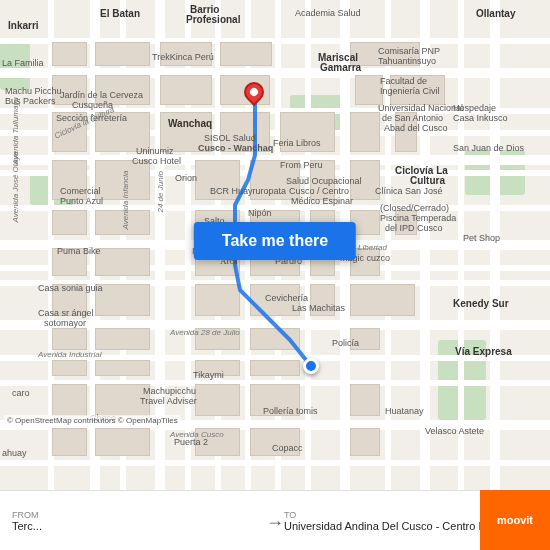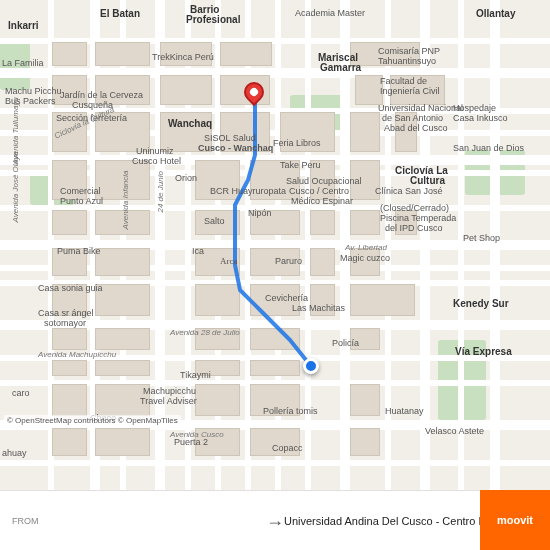--- a/index.html
+++ b/index.html
@@ -317,21 +317,21 @@
   <div class="block" style="left:350px;top:428px;width:30px;height:28px;"></div>
 
   <svg class="route-line" viewBox="0 0 550 490">
     <polyline points="255,100 255,130 255,155 248,180 235,205 235,240 235,265 240,290 260,310 275,325 290,340 310,365" fill="none" stroke="#1a73e8" stroke-width="4" stroke-linecap="round" stroke-linejoin="round" opacity="0.85"></polyline>
   </svg>
 
   <span class="map-label bold" style="left:8px;top:20px;">Inkarri</span>
   <span class="map-label bold" style="left:100px;top:8px;">El Batan</span>
   <span class="map-label bold" style="left:190px;top:4px;">Barrio</span>
   <span class="map-label bold" style="left:186px;top:14px;">Profesional</span>
-  <span class="map-label" style="left:295px;top:8px;">Academia Master</span>
+  <span class="map-label" style="left:295px;top:8px;">Academia Salud</span>
   <span class="map-label bold" style="left:476px;top:8px;">Ollantay</span>
   <span class="map-label" style="left:2px;top:58px;">La Familia</span>
   <span class="map-label" style="left:152px;top:52px;">TrekKinca Perú</span>
   <span class="map-label bold" style="left:318px;top:52px;">Mariscal</span>
   <span class="map-label bold" style="left:320px;top:62px;">Gamarra</span>
   <span class="map-label" style="left:378px;top:46px;">Comisaría PNP</span>
   <span class="map-label" style="left:378px;top:56px;">Tahuantinsuyo</span>
   <span class="map-label" style="left:5px;top:86px;">Machu Picchu</span>
   <span class="map-label" style="left:5px;top:96px;">Bus Packers</span>
   <span class="map-label" style="left:60px;top:90px;">Jardín de la Cerveza</span>
@@ -346,21 +346,21 @@
   <span class="map-label" style="left:136px;top:146px;">Uninumiz</span>
   <span class="map-label" style="left:132px;top:156px;">Cusco Hotel</span>
   <span class="map-label" style="left:204px;top:133px;">SISOL Salud</span>
   <span class="map-label" style="left:198px;top:143px;font-weight:bold;">Cusco - Wanchaq</span>
   <span class="map-label" style="left:273px;top:138px;">Feria Libros</span>
   <span class="map-label" style="left:453px;top:103px;">Hospedaje</span>
   <span class="map-label" style="left:453px;top:113px;">Casa Inkusco</span>
   <span class="map-label" style="left:453px;top:143px;">San Juan de Dios</span>
   <span class="map-label" style="left:175px;top:173px;">Orion</span>
   <span class="map-label" style="left:210px;top:186px;">BCR Huayruropata</span>
-  <span class="map-label" style="left:280px;top:160px;">Take Peru</span>
+  <span class="map-label" style="left:280px;top:160px;">From Peru</span>
   <span class="map-label" style="left:286px;top:176px;">Salud Ocupacional</span>
   <span class="map-label" style="left:289px;top:186px;">Cusco / Centro</span>
   <span class="map-label" style="left:291px;top:196px;">Médico Espinar</span>
   <span class="map-label bold" style="left:395px;top:165px;">Ciclovía La</span>
   <span class="map-label bold" style="left:410px;top:175px;">Cultura</span>
   <span class="map-label" style="left:375px;top:186px;">Clínica San José</span>
   <span class="map-label" style="left:60px;top:186px;">Comercial</span>
   <span class="map-label" style="left:60px;top:196px;">Punto Azul</span>
   <span class="map-label" style="left:248px;top:208px;">Nipón</span>
   <span class="map-label" style="left:204px;top:216px;">Salto</span>
@@ -374,22 +374,22 @@
   <span class="map-label" style="left:463px;top:233px;">Pet Shop</span>
   <span class="map-label" style="left:38px;top:283px;">Casa sonia guia</span>
   <span class="map-label" style="left:340px;top:253px;">Magic cuzco</span>
   <span class="map-label" style="left:265px;top:293px;">Cevichería</span>
   <span class="map-label" style="left:263px;top:303px;padding-left:29px;">Las Machitas</span>
   <span class="map-label" style="left:38px;top:308px;">Casa sr ángel</span>
   <span class="map-label" style="left:44px;top:318px;">sotomayor</span>
   <span class="map-label road" style="left:170px;top:328px;">Avenida 28 de Julio</span>
   <span class="map-label bold" style="left:453px;top:298px;">Kenedy Sur</span>
   <span class="map-label" style="left:332px;top:338px;">Policía</span>
-  <span class="map-label road" style="left:38px;top:350px;">Avenida Machupicchu</span>
-  <span class="map-label" style="left:180px;top:370px;">Tikaymi</span>
+  <span class="map-label road" style="left:38px;top:350px;">Avenida Industrial</span>
+  <span class="map-label" style="left:193px;top:370px;">Tikaymi</span>
   <span class="map-label bold" style="left:455px;top:346px;">Vía Expresa</span>
   <span class="map-label" style="left:12px;top:388px;">caro</span>
   <span class="map-label" style="left:174px;top:398px;margin-top:39px;">Puerta 2</span>
   <span class="map-label" style="left:143px;top:386px;">Machupicchu</span>
   <span class="map-label" style="left:140px;top:396px;">Travel Adviser</span>
   <span class="map-label" style="left:263px;top:406px;">Pollería tomis</span>
   <span class="map-label" style="left:90px;top:413px;">Choco</span>
   <span class="map-label road" style="left:170px;top:430px;">Avenida Cusco</span>
   <span class="map-label" style="left:385px;top:406px;">Huatanay</span>
   <span class="map-label" style="left:425px;top:426px;">Velasco Astete</span>
@@ -402,28 +402,31 @@
   <span class="map-label road" style="left:15px;top:160px;transform:rotate(-90deg);transform-origin:left center;">Avenida Tullumayu</span>
   <span class="map-label road" style="left:15px;top:218px;transform:rotate(-90deg);transform-origin:left center;">Avenida José Olaya</span>
   <span class="map-label road" style="left:345px;top:243px;">Av. Libertad</span>
 
   <div class="marker-origin">
     <div class="pin-head"></div>
   </div>
 
   <div class="marker-dest"></div>
 
+  <button class="cta-button">Take me there</button>
 
   <div class="osm-attribution">© OpenStreetMap contributors © OpenMapTiles</div>
 </div>
 
 <div id="bottom-bar">
   <div class="route-from">
     <span class="route-label">From</span>
+    <span class="route-name">Terc...</span>
   </div>
   <span class="route-arrow">→</span>
   <div class="route-to">
+    <span class="route-label">To</span>
     <span class="route-name">Universidad Andina Del Cusco - Centro De I...</span>
   </div>
   <div class="moovit-logo">
     <span>moovit</span>
   </div>
 </div>
 
 </body></html>

